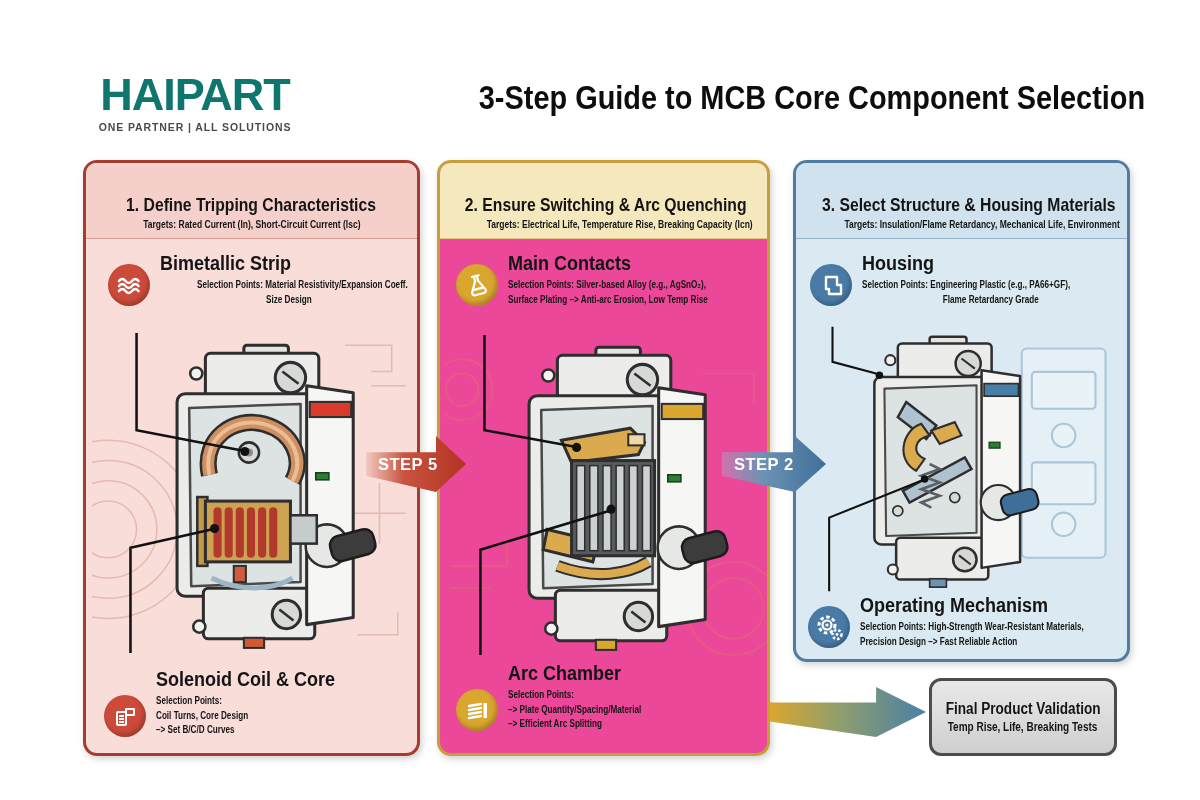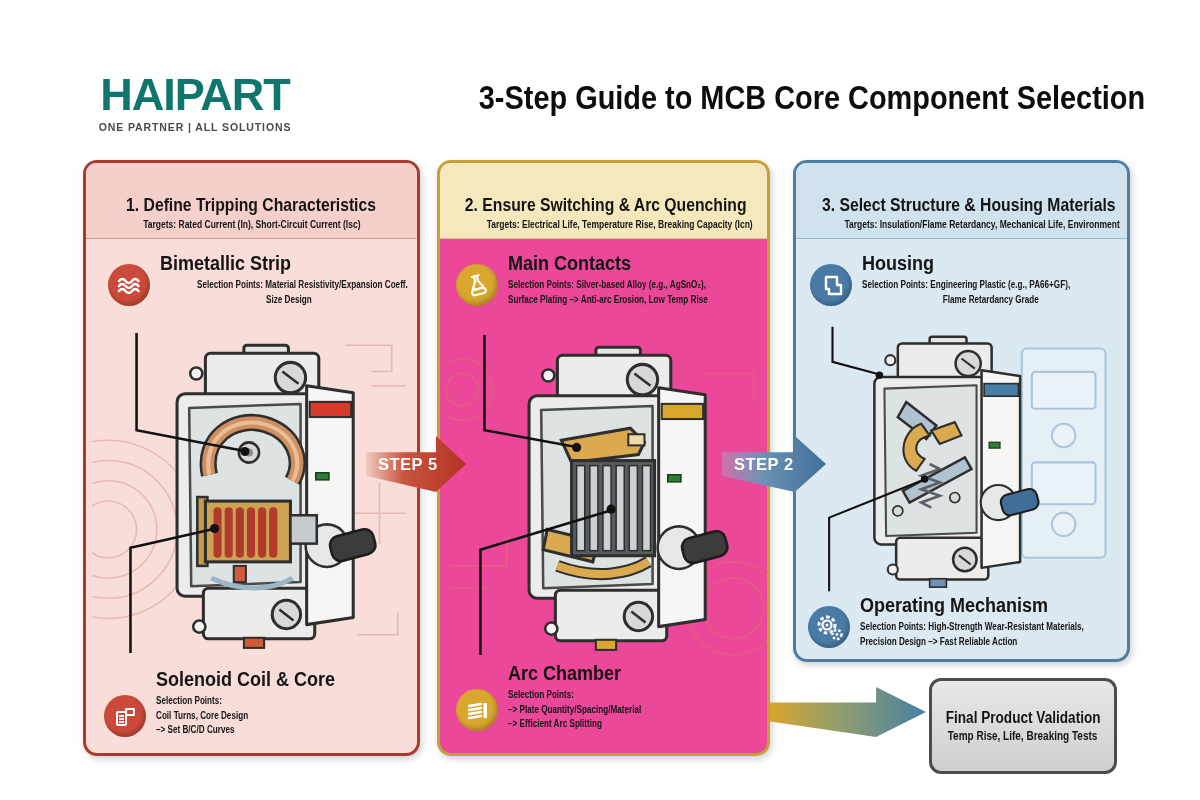--- a/index.html
+++ b/index.html
@@ -67,21 +67,21 @@
           background:linear-gradient(90deg,rgba(230,165,150,.35),#c9543f 38%,#b23322);}
   .arrow3{left:722px;width:104px;
           background:linear-gradient(90deg,rgba(165,190,210,.35),#6d93b4 38%,#3f6f99);}
   .step-label{color:#fff;font-weight:800;font-size:16.5px;padding-left:12px;letter-spacing:.5px;}
 
   .flow-arrow{position:absolute;left:770px;top:687px;width:156px;height:50px;z-index:5;
               background:linear-gradient(90deg,#d9a62e,#8f9e6e 45%,#4a7fa5);
               clip-path:polygon(0 31%,68% 31%,68% 0,100% 50%,68% 100%,0 69%);}
 
   
-  .validation{position:absolute;left:929px;top:678px;width:188px;height:96px;box-sizing:border-box;
+  .validation{position:absolute;left:929px;top:678px;width:188px;height:78px;box-sizing:border-box;
               background:linear-gradient(180deg,#e8e8e8,#cfcfcf);border:3px solid #4c4c4c;border-radius:12px;
               display:flex;flex-direction:column;align-items:center;justify-content:center;text-align:center;}
   .vtitle{font-size:16px;font-weight:800;}
   .vsub{font-size:12.5px;font-weight:bold;margin-top:2px;}
 </style>
 </head>
 <body>
 
 <svg width="0" height="0" style="position:absolute" aria-hidden="true">
   <defs>

